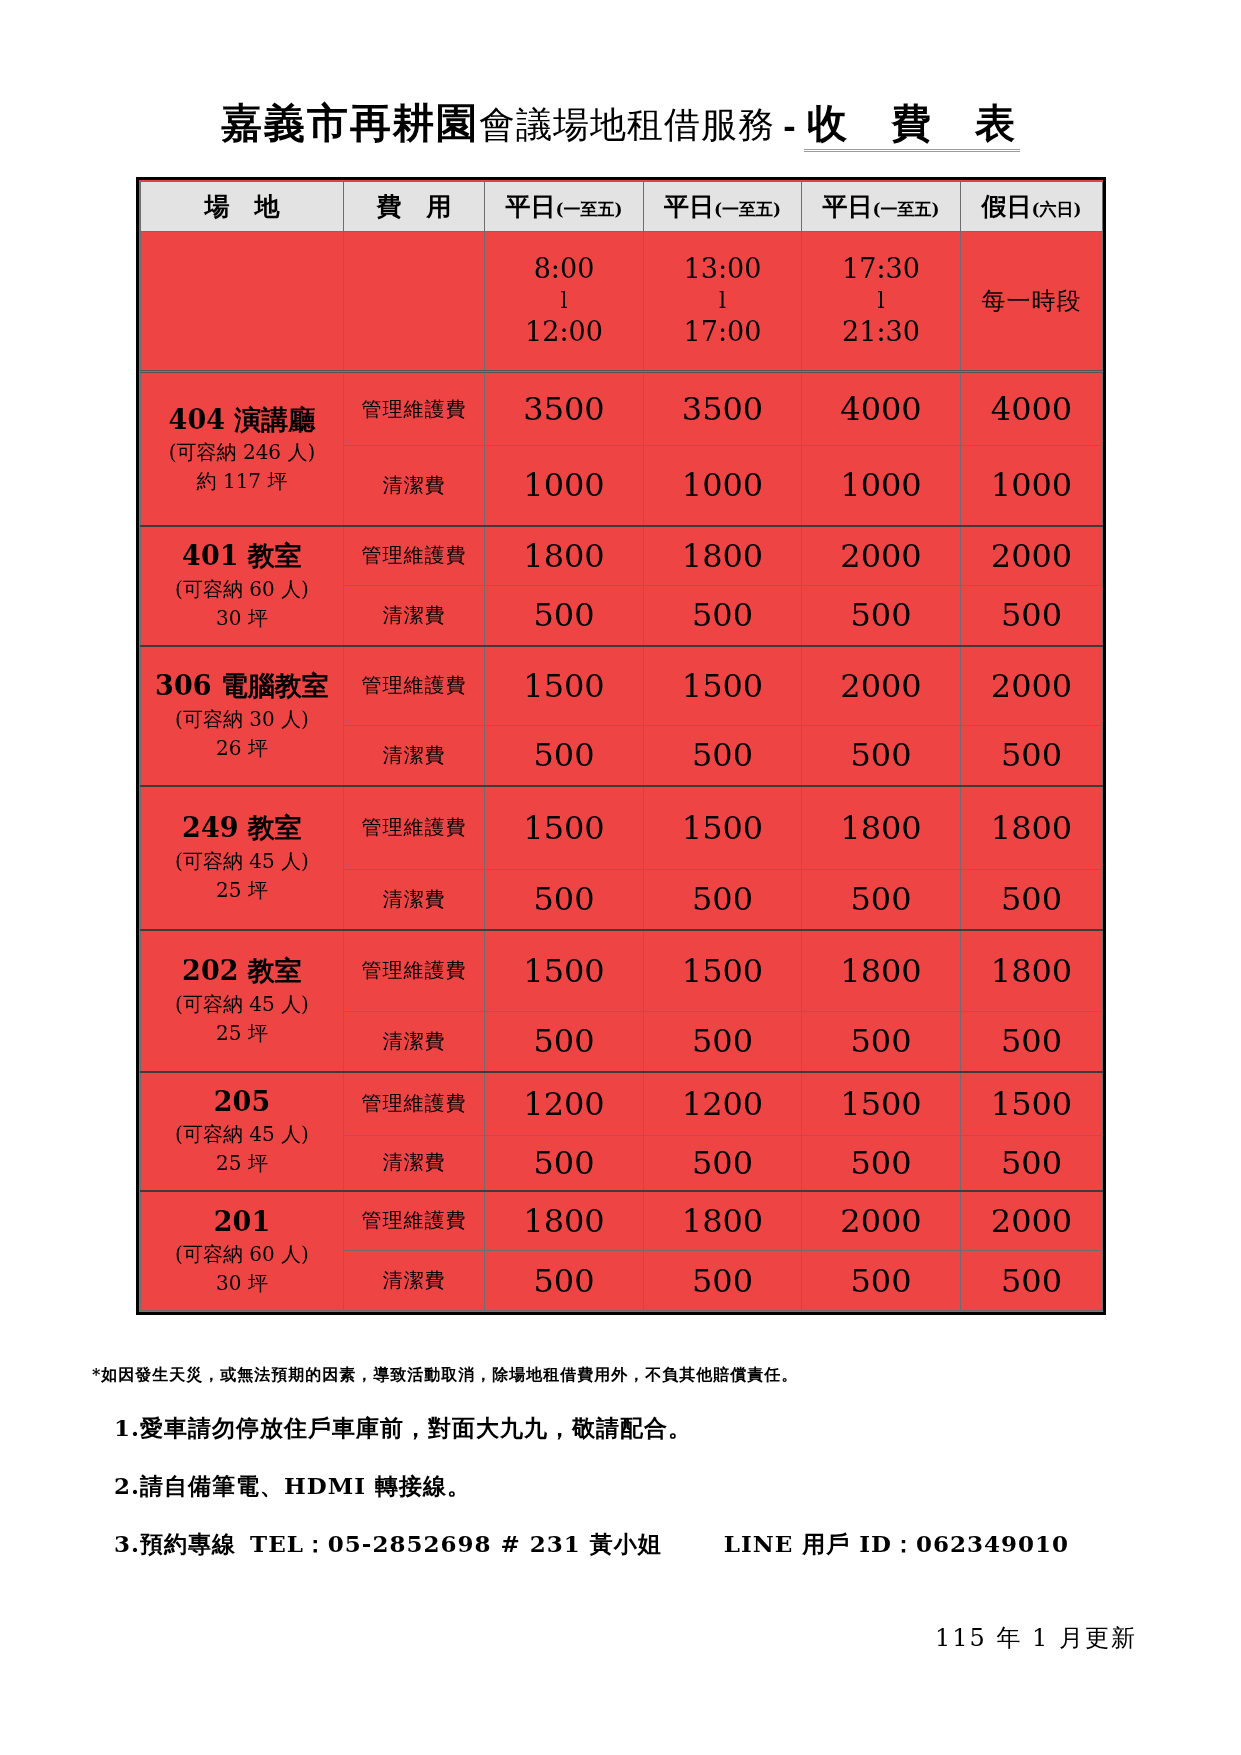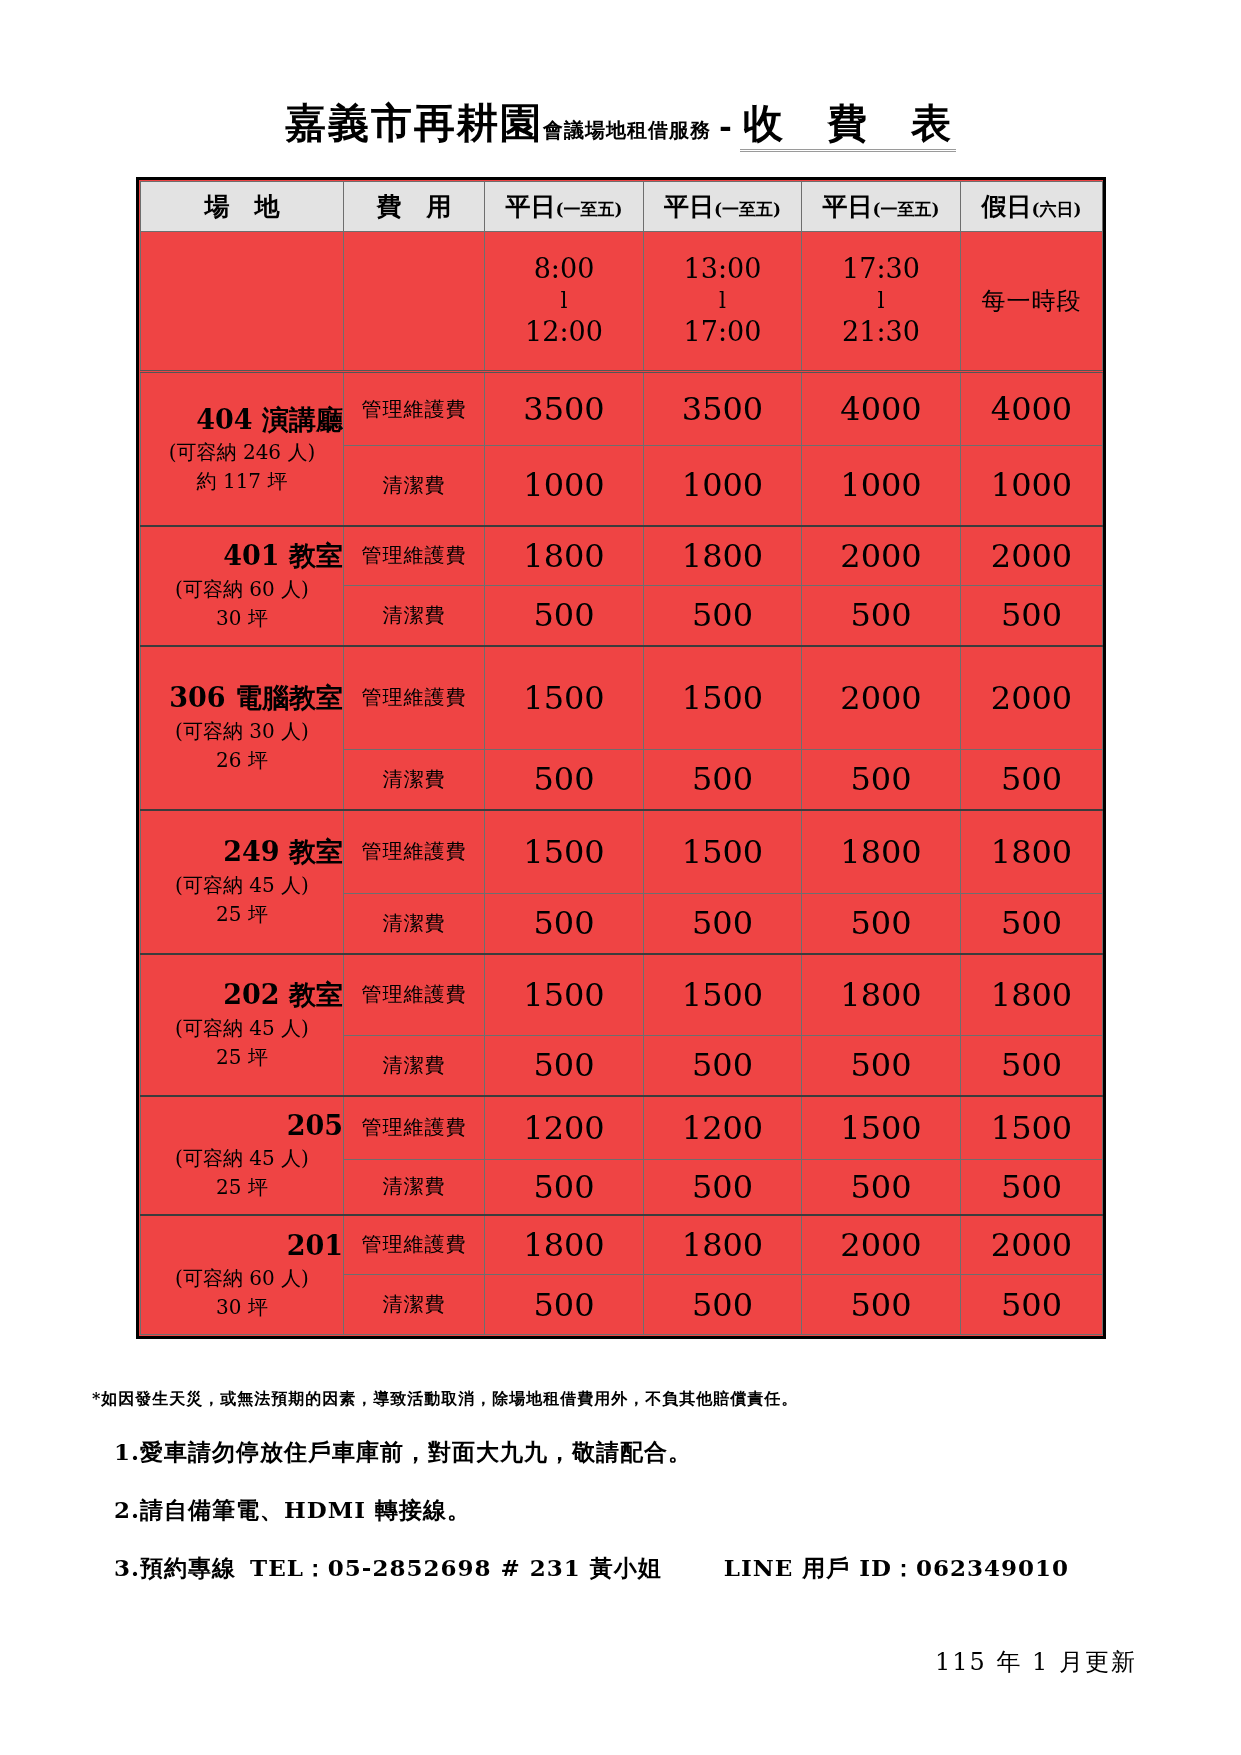--- a/index.html
+++ b/index.html
@@ -7,21 +7,21 @@
   body {
     width:1241px; min-height:1755px;
     font-family:"DejaVu Serif","Liberation Serif",serif;
     color:#000;
   }
   .page { width:1241px; min-height:1755px; position:relative; padding-top:96px; }
 
   
   .title { text-align:center; white-space:nowrap; margin-bottom:26px; }
   .title .t-org  { font-size:41px; font-weight:bold; letter-spacing:2px; }
-  .title .t-svc  { font-size:20px; font-weight:bold; letter-spacing:1px; }
+  .title .t-svc  { font-size:36px; font-weight:normal; letter-spacing:1px; }
   .title .t-dash { font-size:31px; font-weight:bold; margin:0 8px; }
   .title .t-doc  { font-size:40px; font-weight:bold; letter-spacing:2px;
                    border-bottom:3px double #9a9a9a; padding:0 3px 3px; }
 
   
   .table-wrap {
     width:970px; margin-left:136px;
     border:3px solid #000; padding:1px; background:#ef4444;
   }
   table.price-table {
@@ -34,21 +34,21 @@
     overflow:hidden;
   }
   tr.hdr th { background:#e3e3e3; height:50px; font-size:25px; font-weight:bold; }
   tr.hdr .main { font-size:25px; font-weight:bold; }
   tr.hdr .sub  { font-size:17px; font-weight:bold;text-align:right; }
   tr.time td { height:140px; border-bottom:3px double #555; }
   .time-line { font-size:27px; line-height:1.35; }
   .time-sep  { font-size:22px; line-height:1.2; }
   .holiday-slot { font-size:24px; letter-spacing:1px; }
   tr.block-start td { border-top:2px solid #3c3c3c; }
-  .room-name { font-size:27px; font-weight:bold; line-height:1.35;text-align:right; }
+  .room-name { font-size:27px; font-weight:bold; line-height:1.35; }
   .room-cap, .room-area { font-size:20px; line-height:1.45; }
   .fee-label { font-size:20px; letter-spacing:1px; }
   .price { font-size:32px; }
 
   
   .notes { margin-top:50px; }
   .note-star { font-size:16px; font-weight:bold; margin:0 0 0 92px; letter-spacing:1px; }
   .note { font-size:23px; font-weight:bold; margin:27px 0 0 114px; letter-spacing:1px; }
   .note .tel-part { margin-left:14px; font-family:"DejaVu Serif","Liberation Serif",serif; }
   .note .line-part { margin-left:62px; }
@@ -138,21 +138,21 @@
       <td class="price">2000</td>
     </tr>
     <tr style="height:60px;">
       <td class="fee-label">清潔費</td>
       <td class="price">500</td>
       <td class="price">500</td>
       <td class="price">500</td>
       <td class="price">500</td>
     </tr>
 
-    <tr class="block-start" style="height:104px;">
+    <tr class="block-start" style="height:80px;">
       <td rowspan="2">
         <div class="room-name">306 電腦教室</div>
         <div class="room-cap">(可容納 30 人)</div>
         <div class="room-area">26 坪</div>
       </td>
       <td class="fee-label">管理維護費</td>
       <td class="price">1500</td>
       <td class="price">1500</td>
       <td class="price">2000</td>
       <td class="price">2000</td>

